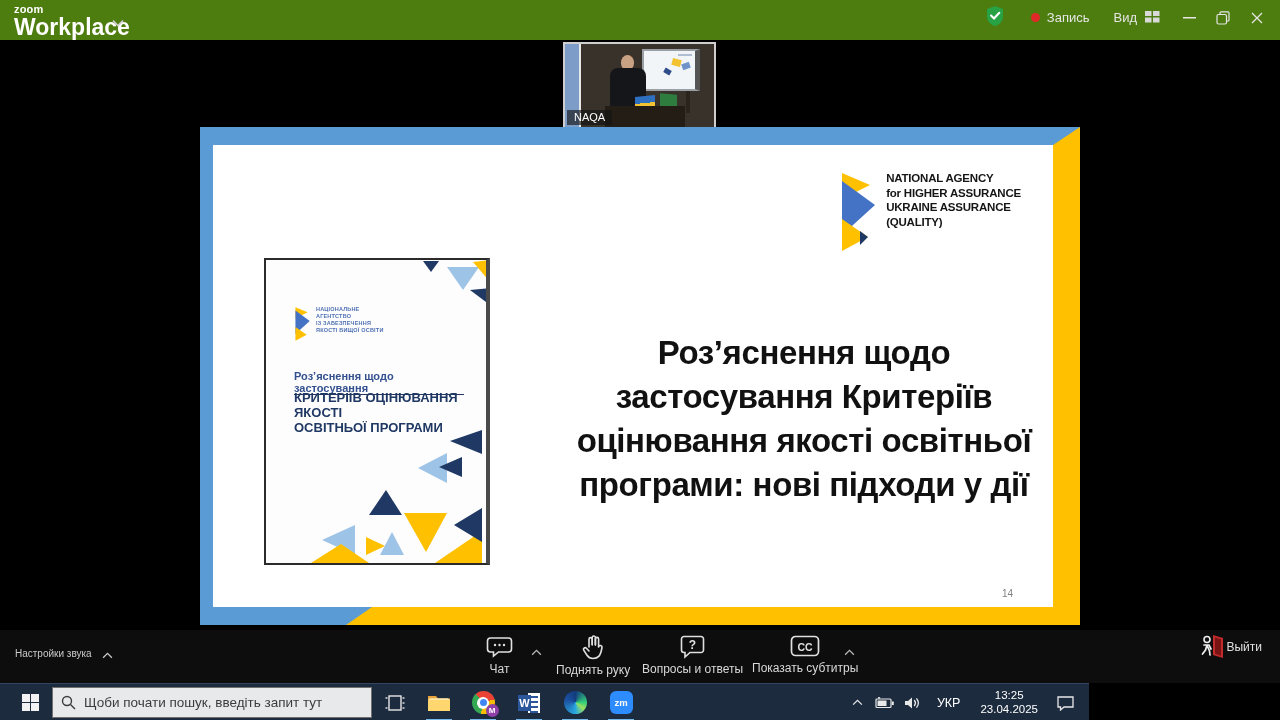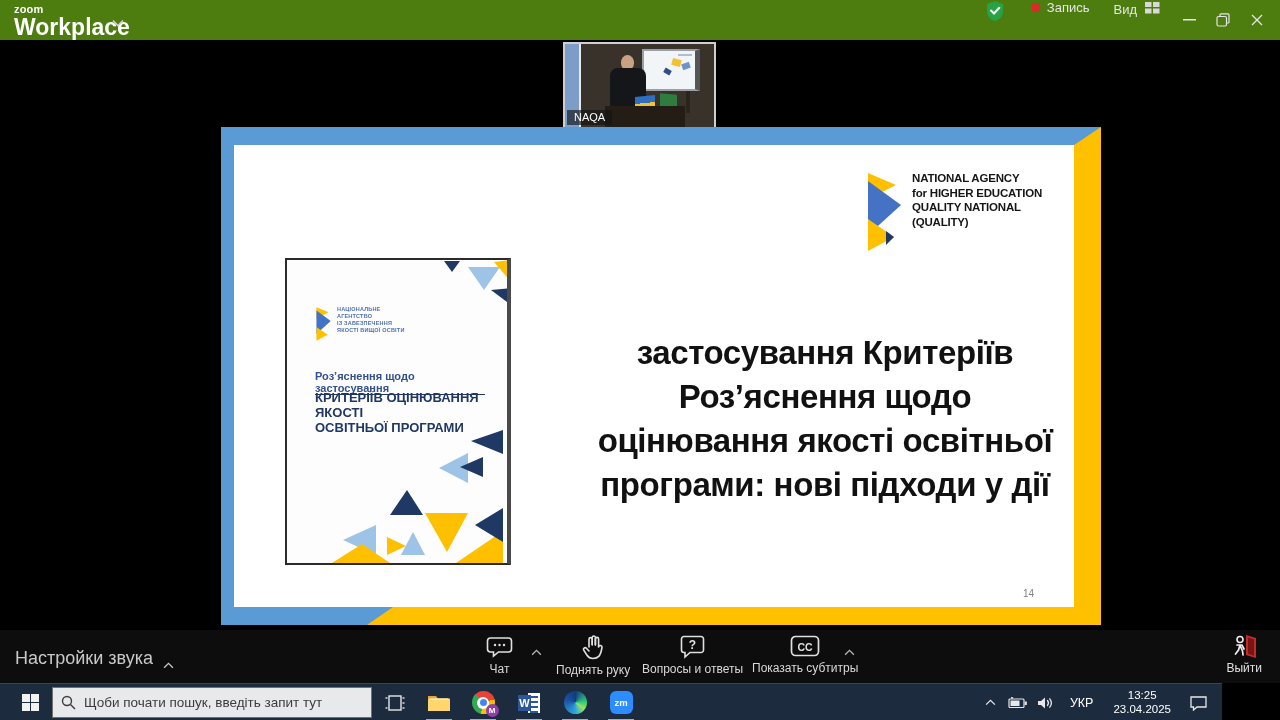--- a/index.html
+++ b/index.html
@@ -12,21 +12,21 @@
   .brand .b1 { font-size:11px; font-weight:bold; letter-spacing:.2px; }
   .brand .b2 { font-size:23px; font-weight:bold; margin-top:1px; }
   .brand-chevron { position:absolute; left:112px; top:13px; }
   .share-tab { position:absolute; left:148px; top:4px; height:32px; width:222px;
                background:#3c3c3c; border-radius:7px; display:flex; align-items:center; padding:0 10px; }
   .share-tab .mini { width:17px; height:15px; border-radius:3px; background:#cfd6cf; position:relative; overflow:hidden; }
   .share-tab .mini i { position:absolute; display:block; }
   .share-tab .tab-label { color:#ececec; font-size:13px; margin-left:8px; flex:1; white-space:nowrap; }
   .ellipsis-btn { width:19px; height:19px; border:1.2px solid #b9b9b9; border-radius:50%;
                   color:#d8d8d8; font-size:11px; line-height:16px; text-align:center; }
-  .tb-right { position:absolute; right:0; top:0; height:35px; display:flex; align-items:flex-start; }
+  .tb-right { position:absolute; right:0; top:0; height:35px; display:flex; align-items:center; }
   .rec { display:flex; align-items:center; margin-right:24px; }
   .rec-dot { width:9px; height:9px; border-radius:50%; background:#e02828; margin-right:7px; }
   .tb-label { color:#e6e6e6; font-size:13px; }
   .view-btn { display:flex; align-items:center; margin-right:12px; }
   .winctl { width:34px; height:40px; display:flex; align-items:center; justify-content:center; color:#e6e6e6; }
 
   
   #video-thumb { position:absolute; left:563px; top:42px; width:153px; height:87px;
                  border:2px solid #cfcfcf; background:#38322a; overflow:hidden; }
   .vt-bluewall { position:absolute; left:0; top:0; width:16px; height:100%; background:#7d9cc8; border-right:2px solid #e8e8e8; }
@@ -36,48 +36,48 @@
   .vt-head { position:absolute; left:56px; top:11px; width:13px; height:15px; border-radius:50% 50% 45% 45%; background:#c9a284; }
   .vt-body { position:absolute; left:45px; top:24px; width:36px; height:38px; border-radius:8px 8px 0 0; background:#14161a; }
   .vt-flag-ua { position:absolute; left:70px; top:52px; width:20px; height:14px;
                 background:linear-gradient(#2f6fc0 50%, #f2c231 50%); transform:skewY(-6deg); }
   .vt-flag-gr { position:absolute; left:95px; top:50px; width:17px; height:16px; background:#2f7d3e; transform:skewY(5deg); }
   .vt-podium { position:absolute; left:40px; top:62px; width:80px; height:25px; background:#241d15; }
   .vt-name { position:absolute; left:2px; bottom:2px; background:rgba(20,20,20,.65); color:#fff;
              font-size:11px; padding:1px 7px 2px; }
 
   
-  #slide { position:absolute; left:200px; top:127px; width:880px; height:400px;margin-left:21px; }
+  #slide { position:absolute; left:200px; top:127px; width:880px; height:400px; }
   #slide-white { position:absolute; left:13px; top:18px; width:840px; height:462px; }
   .naqa-logo { position:absolute; right:32px; top:26px; display:flex; }
   .naqa-text { margin-left:8px; color:#151515; font-weight:bold; font-size:11.5px; line-height:14.5px; letter-spacing:-.2px; }
 
   .cover { position:absolute; left:51px; top:113px; width:226px; height:307px; background:#fdfdfd;
            border:2px solid #2b2b2b; border-right:4px solid #4a4a4a; overflow:hidden; }
   .cover-logo { position:absolute; left:26px; top:46px; display:flex; }
   .cover-logo-text { margin-left:5px; color:#4d6fb5; font-size:5.5px; line-height:7px; font-weight:bold; letter-spacing:.2px; }
   .cover-subtitle { position:absolute; left:28px; top:110px; width:170px; color:#33508f; font-size:11px; font-weight:bold;
                     border-bottom:1.5px solid #26355f; padding-bottom:0; }
   .cover-caps { position:absolute; left:28px; top:130px; color:#1F3864; font-size:13px; font-weight:bold; line-height:15px; }
 
   .main-title { position:absolute; left:338px; top:186px; width:506px; text-align:center;
                 color:#111; font-weight:bold; font-size:33px; line-height:44px; letter-spacing:-.4px; }
   .page-num { position:absolute; right:40px; bottom:8px; color:#808080; font-size:10px; }
 
   
   #ztoolbar { position:absolute; left:0; top:630px; width:1280px; height:53px; background:#0d0d0d; }
-  .audio-settings { position:absolute; left:15px; top:18px; display:flex; align-items:flex-end; color:#c9c9c9; font-size:18px; }
+  .audio-settings { position:absolute; left:15px; top:18px; display:flex; align-items:flex-end; color:#c9c9c9; font-size:10px; }
   .zbtn { position:absolute; top:4px; display:flex; flex-direction:column; align-items:center; color:#d9d9d9; }
   .zbtn .lbl { font-size:12px; margin-top:3px; white-space:nowrap; color:#d9d9d9; }
   .caret-up { position:absolute; top:12px; }
-  .leave-btn { position:absolute; right:18px; top:3px; display:flex; flex-direction:column; align-items:center; }
+  .leave-btn { position:absolute; right:18px; top:3px; display:flex; flex-direction:row; align-items:center; }
   .leave-btn .lbl { font-size:12px; color:#e0e0e0; margin-top:1px; }
 
   
-  #taskbar { position:absolute; left:0; top:683px; width:1222px; height:37px; background:#1d2b3f; border-top:1px solid #33455e; }
+  #taskbar { position:absolute; left:0; top:683px; width:1089px; height:37px; background:#1d2b3f; border-top:1px solid #33455e; }
   .start { position:absolute; left:10px; top:0; width:40px; height:37px; display:flex; align-items:center; justify-content:center; }
   .searchbox { position:absolute; left:52px; top:3px; width:320px; height:31px; background:#e7e9ea; border:1px solid #707070;
                display:flex; align-items:center; padding:0 8px; }
   .searchbox input { border:0; outline:0; background:transparent; font-size:13.5px; color:#222; width:270px; margin-left:8px;
                      font-family:"Liberation Sans", sans-serif; }
   .searchbox input::placeholder { color:#3c3c3c; opacity:1; }
   .tb-icon { position:absolute; top:0; width:38px; height:37px; display:flex; align-items:center; justify-content:center; }
   .underline { position:absolute; top:35px; height:2px; background:#76b9ed; }
   .chrome-wrap { position:relative; width:23px; height:23px; }
   .chrome { width:23px; height:23px; border-radius:50%;
@@ -188,22 +188,22 @@
 
     <div class="naqa-logo">
       <svg width="44" height="82" viewBox="0 0 44 82">
         <polygon points="8,2 36,14 8,28" fill="#FFC000"></polygon>
         <polygon points="8,10 41,34 8,64" fill="#4472C4"></polygon>
         <polygon points="8,48 34,66 8,80" fill="#FFC000"></polygon>
         <polygon points="26,60 34,66 26,74" fill="#1F3864"></polygon>
       </svg>
       <div class="naqa-text">
         <div>NATIONAL AGENCY</div>
-        <div>for HIGHER EDUCATION</div>
-        <div>QUALITY NATIONAL</div>
+        <div>for HIGHER ASSURANCE</div>
+        <div>UKRAINE ASSURANCE</div>
         <div>(QUALITY)</div>
       </div>
     </div>
 
     <div class="cover">
       <svg width="226" height="45" viewBox="0 0 226 45" style="position:absolute;left:0;top:0;">
         <polygon points="157,1 173,1 165,12" fill="#1F3864"></polygon>
         <polygon points="181,7 213,7 197,30" fill="#9DC3E6"></polygon>
         <polygon points="207,2 224,0 224,22" fill="#FFC000"></polygon>
         <polygon points="204,30 224,28 220,42" fill="#1F3864"></polygon>
@@ -235,22 +235,22 @@
         <polygon points="89,95 89,125 56,110" fill="#9DC3E6"></polygon>
         <polygon points="100,107 100,125 119,116" fill="#FFC000"></polygon>
         <polygon points="114,125 138,125 126,102" fill="#9DC3E6"></polygon>
         <polygon points="45,133 103,133 75,114" fill="#FFC000"></polygon>
         <polygon points="169,133 216,101 216,133" fill="#FFC000"></polygon>
         <polygon points="216,78 216,112 188,95" fill="#1F3864"></polygon>
       </svg>
     </div>
 
     <div class="main-title">
+      <div>Роз’яснення щодо</div>
       <div>застосування Критеріїв</div>
-      <div>Роз’яснення щодо</div>
       <div>оцінювання якості освітньої</div>
       <div>програми: нові підходи у дії</div>
     </div>
 
     <div class="page-num">14</div>
   </div>
 </div>
 
 <div id="ztoolbar">
   <div class="audio-settings">

